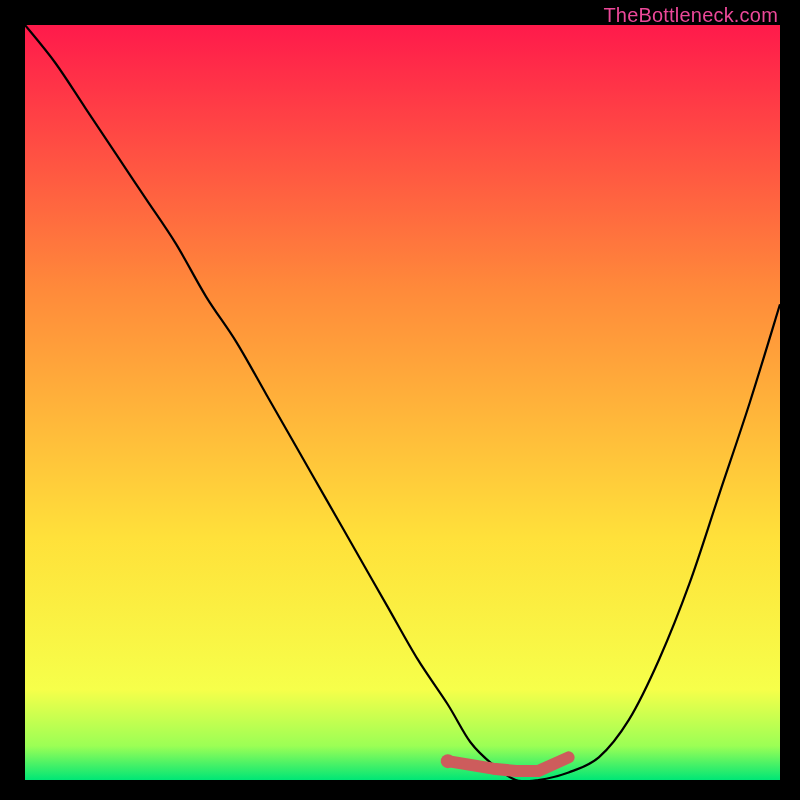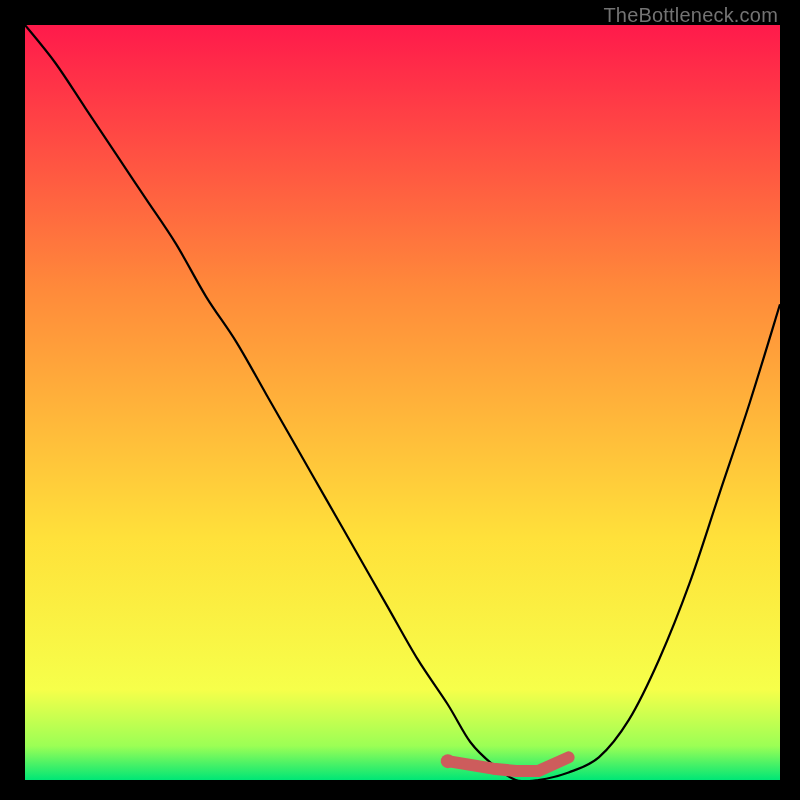--- a/index.html
+++ b/index.html
@@ -23,21 +23,21 @@
     position: absolute;
     left: 0;
     top: 0;
     width: 755px;
     height: 755px;
   }
   .watermark {
     position: absolute;
     top: 4px;
     right: 22px;
-    color: #737373;
+    color: #ec4899;
     font-size: 20px;
     font-weight: 500;
     letter-spacing: 0.2px;
     text-align: right;
   }
   svg {
     display: block;
   }
   .curve {
     fill: none;

